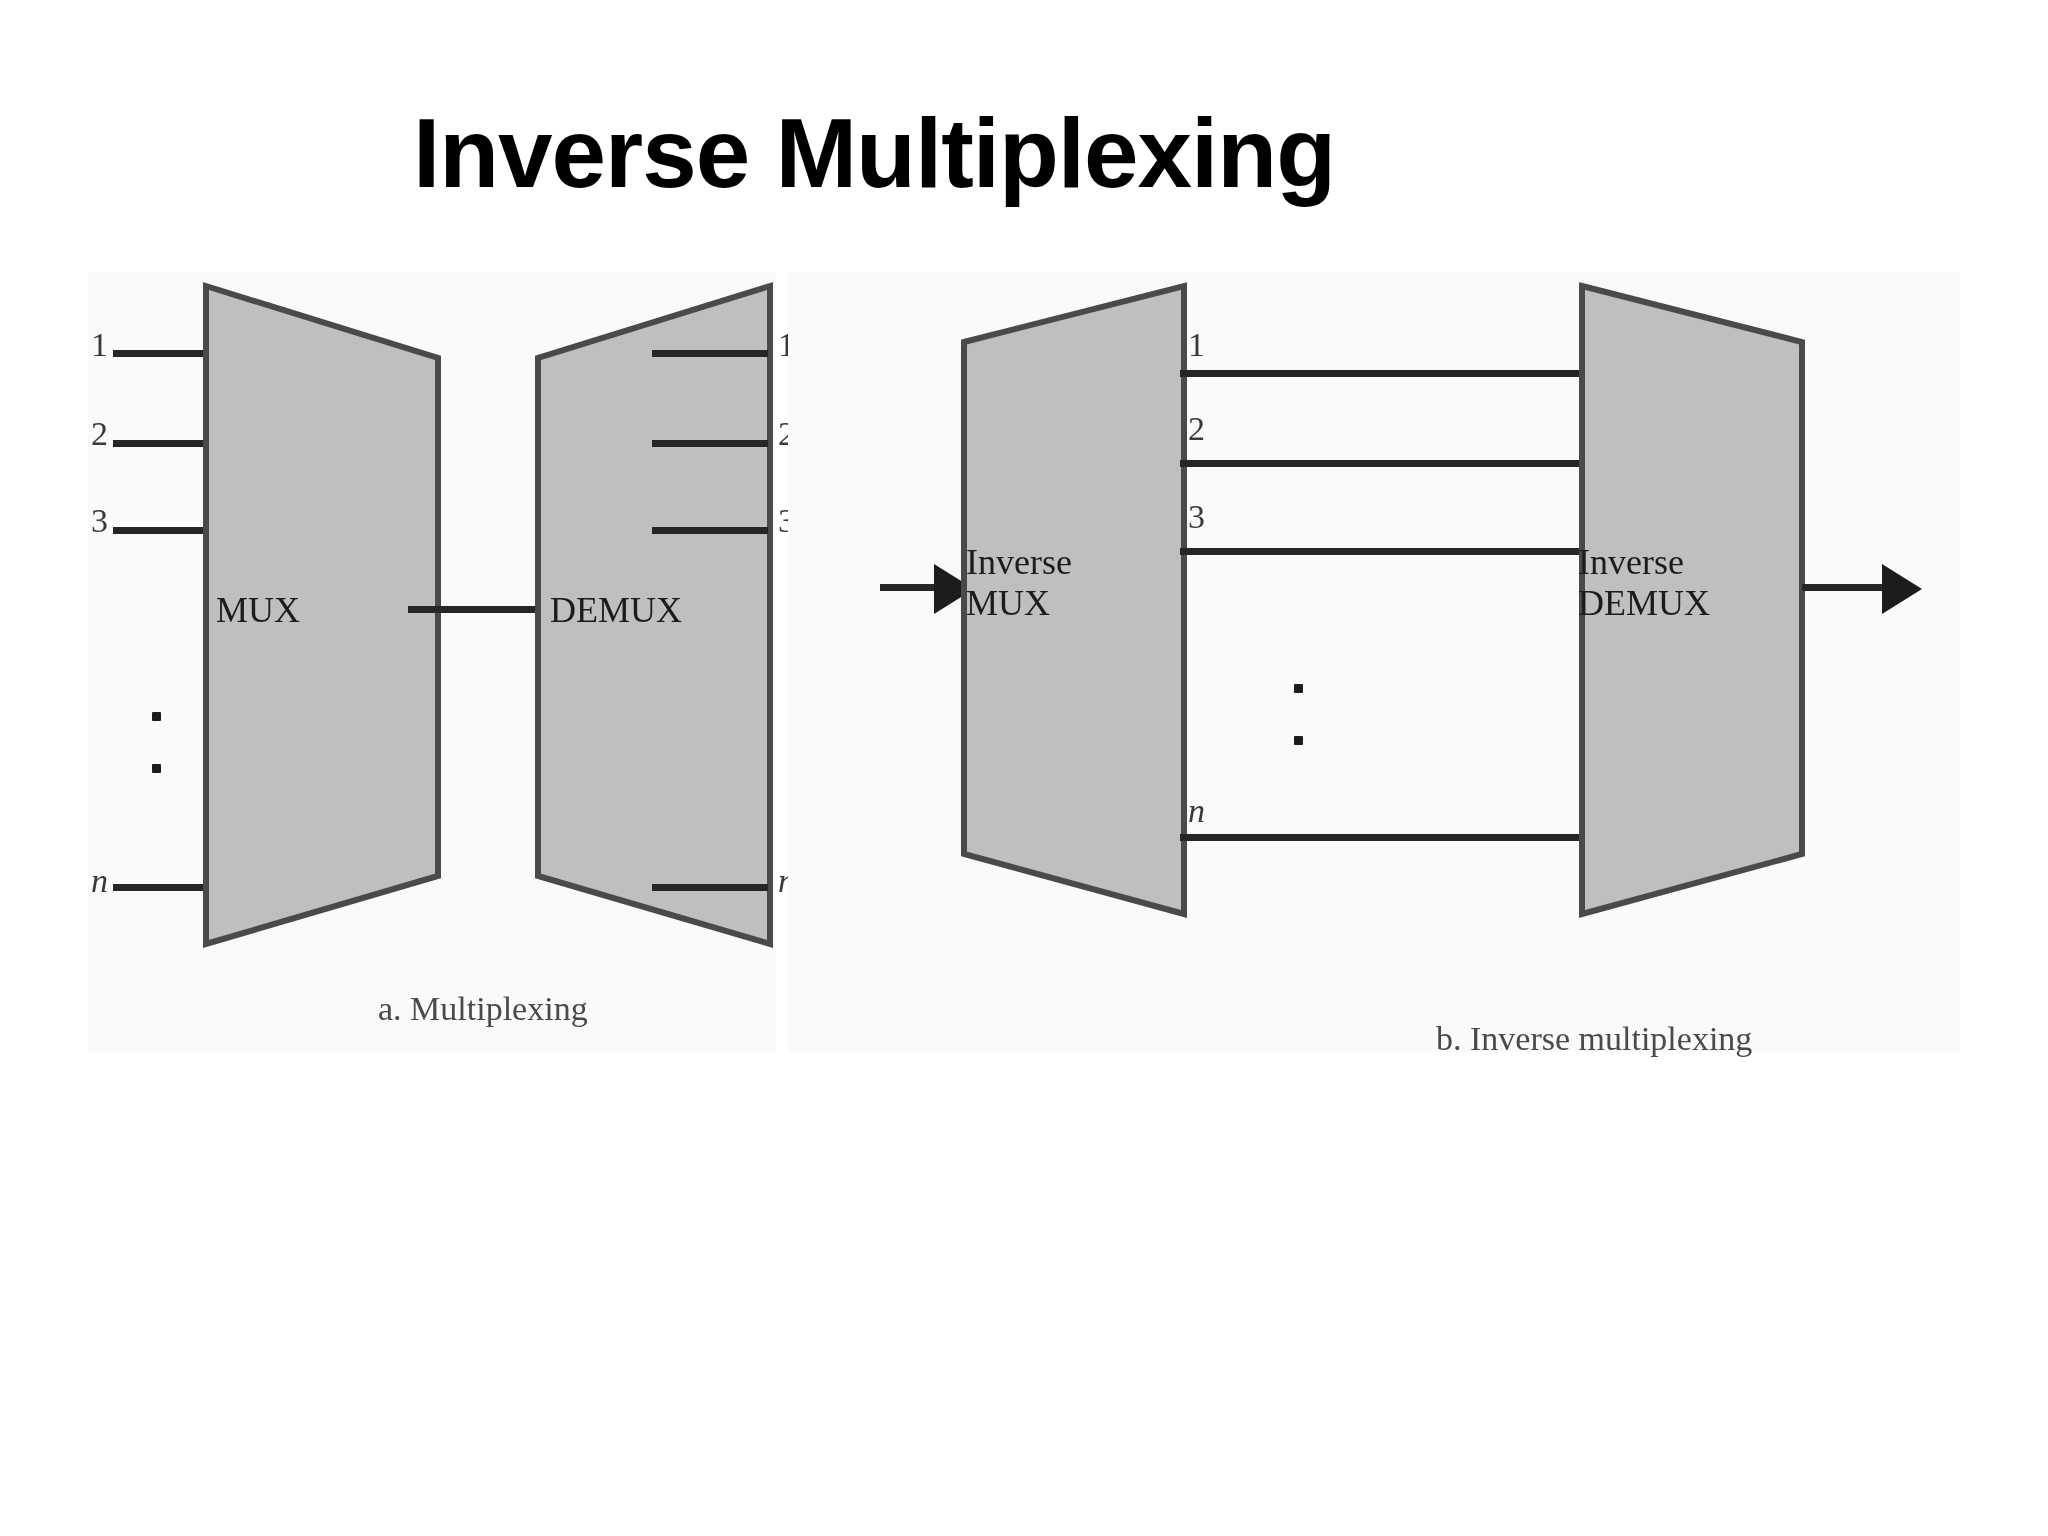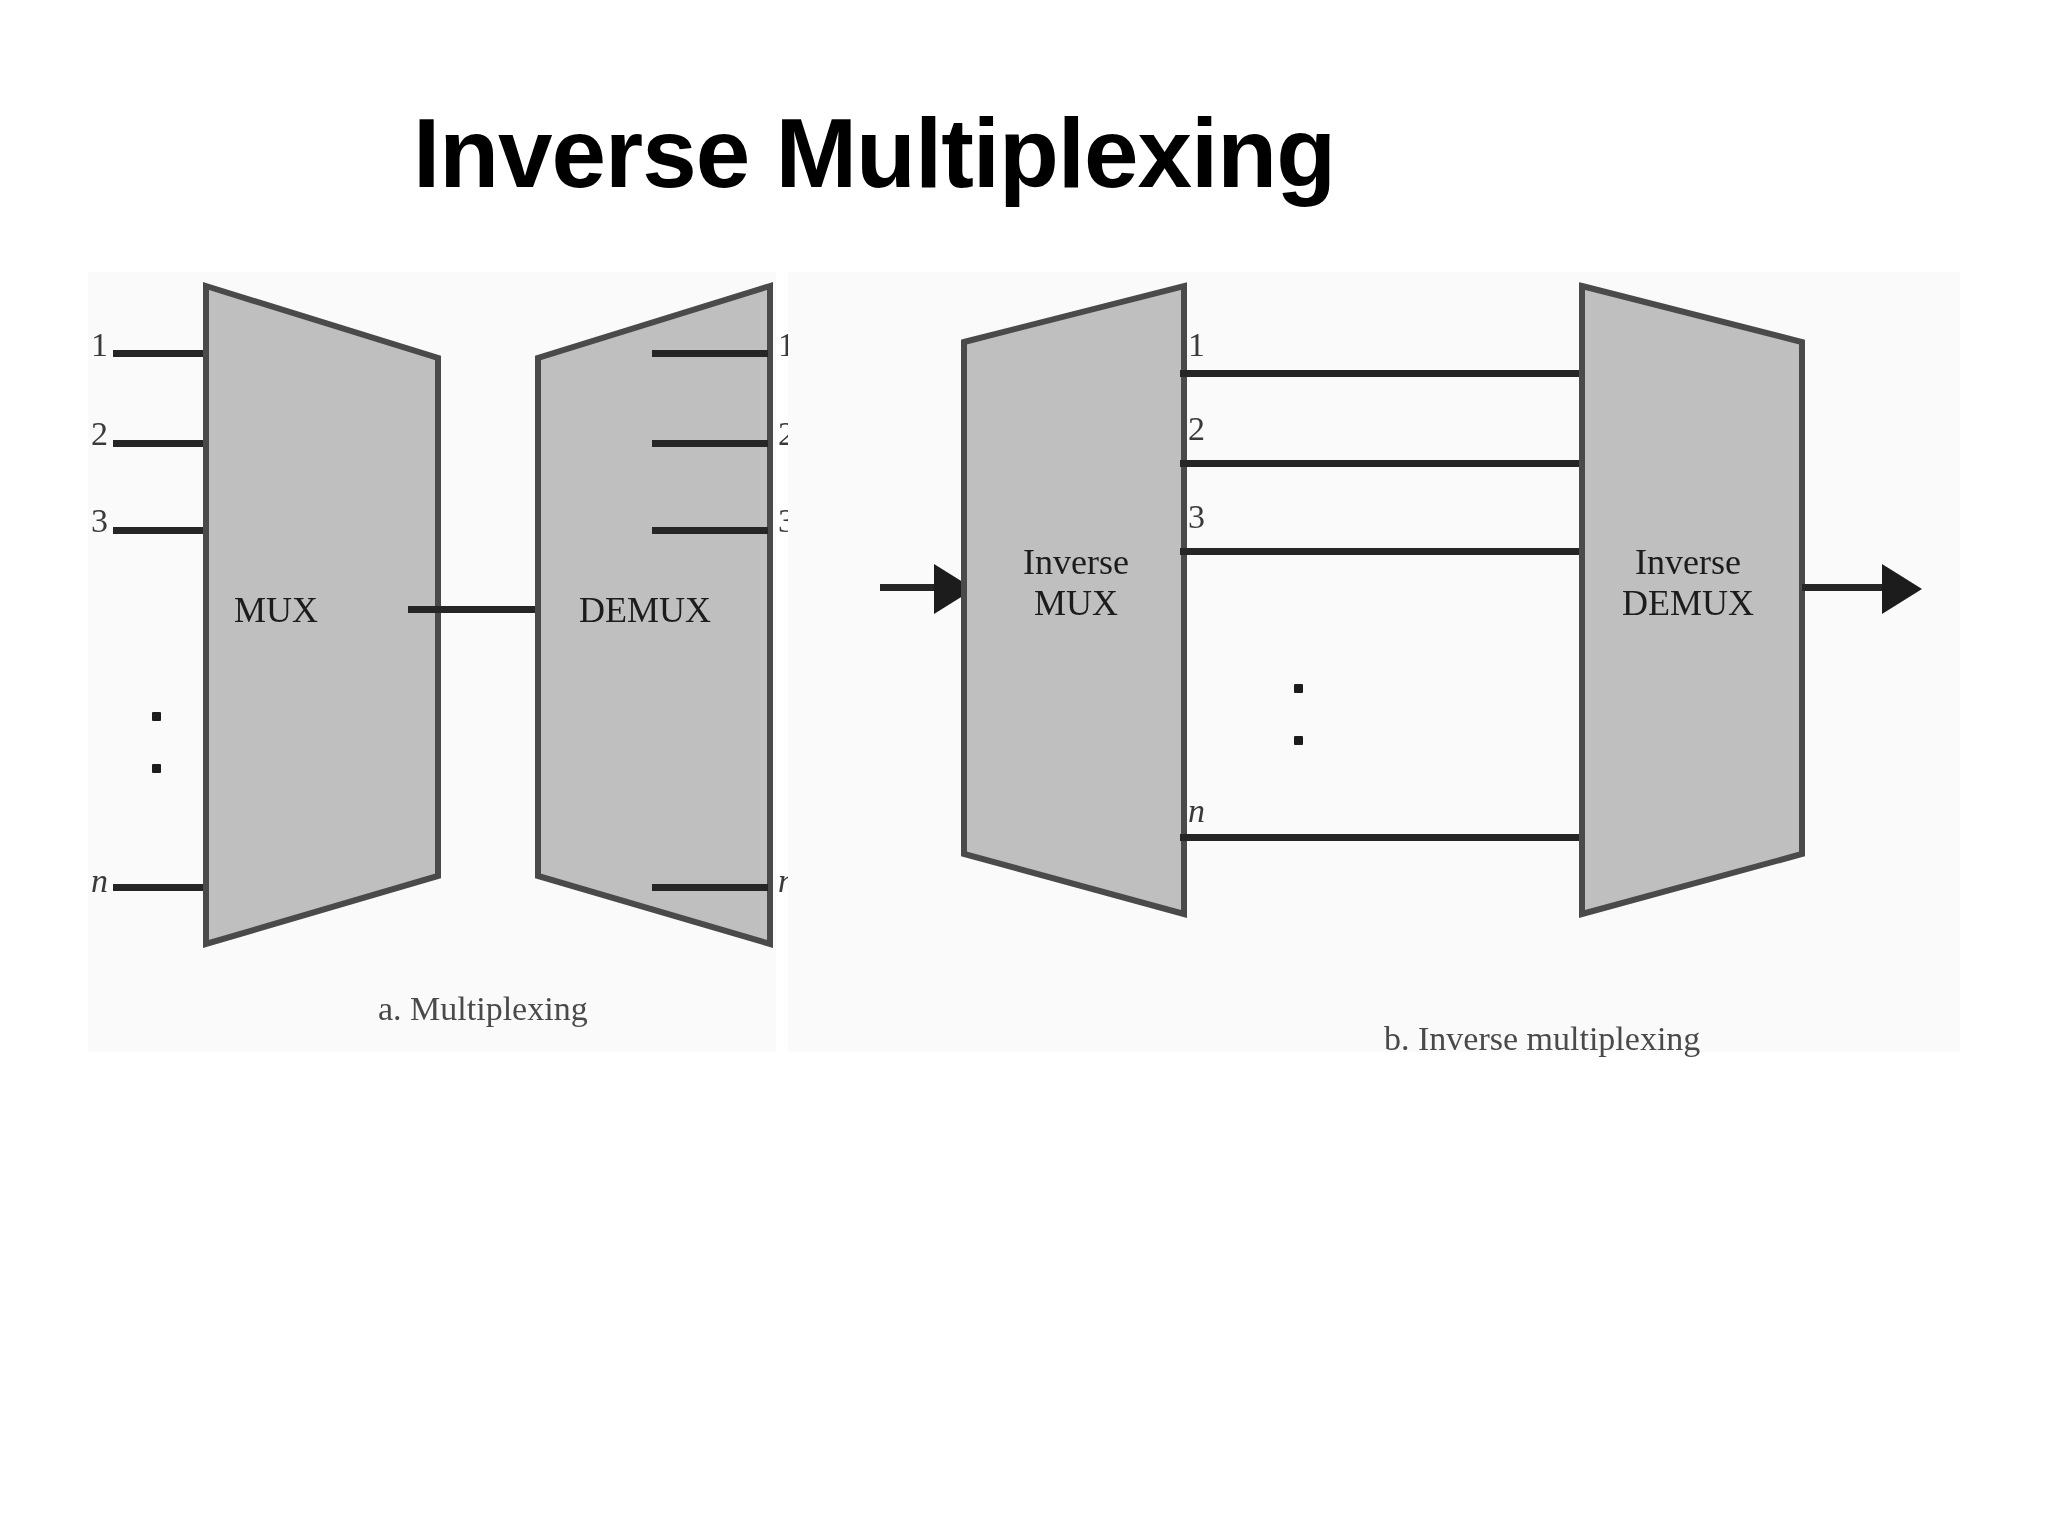--- a/index.html
+++ b/index.html
@@ -63,21 +63,20 @@
     line-height: 1;
     white-space: nowrap;
   }
   .idx.italic { font-style: italic; }
 
   .boxlabel {
     position: absolute;
     font-family: "Liberation Serif", serif;
     font-size: 36px;
     color: #1c1c1c;
-    text-align: center;
     line-height: 1.15;
     white-space: nowrap;
   }
 
   .caption {
     position: absolute;
     font-family: "Liberation Serif", serif;
     font-size: 34px;
     color: #4a4a4a;
     white-space: nowrap;
@@ -185,16 +184,16 @@
     <div class="boxlabel" style="left:790px; top:270px; width:220px;">
       <span>Inverse</span><br>
       <span>DEMUX</span>
     </div>
 
     <div class="wire" style="left:1014px; top:312px; width:92px;"></div>
     <svg class="arrowhead" style="left:1094px; top:288px;" width="44" height="58" viewBox="0 0 44 58">
       <polygon points="0,4 40,29 0,54" fill="#1c1c1c"></polygon>
     </svg>
 
-    <div class="caption" style="left:596px; top:748px;">b. Inverse multiplexing</div>
+    <div class="caption" style="left:648px; top:748px;">b. Inverse multiplexing</div>
   </div>
 
 </div>
 
 </body></html>

